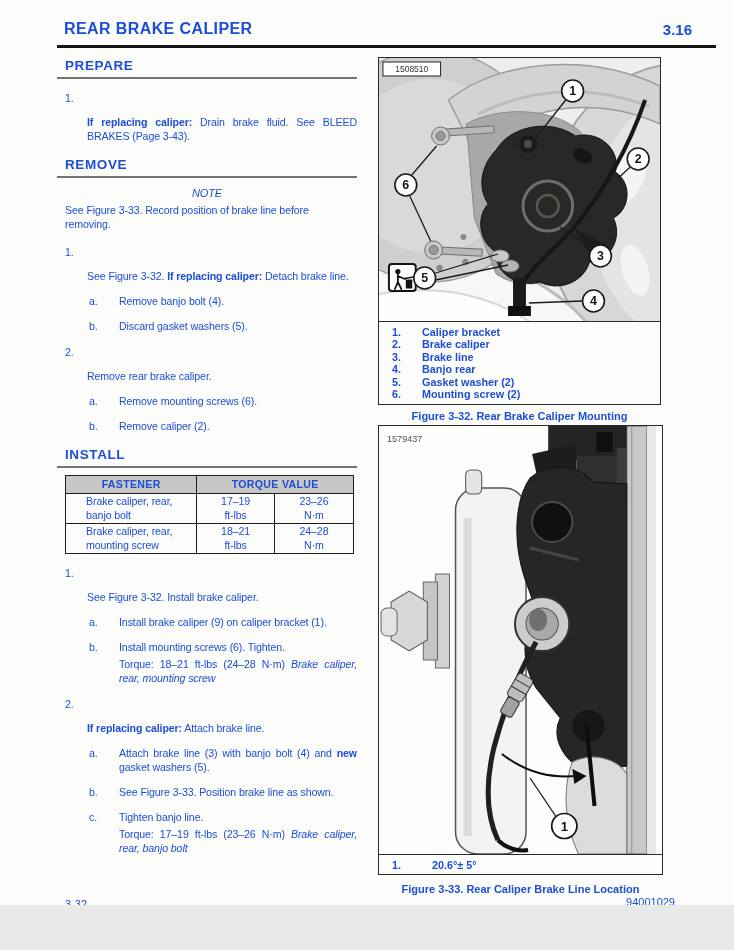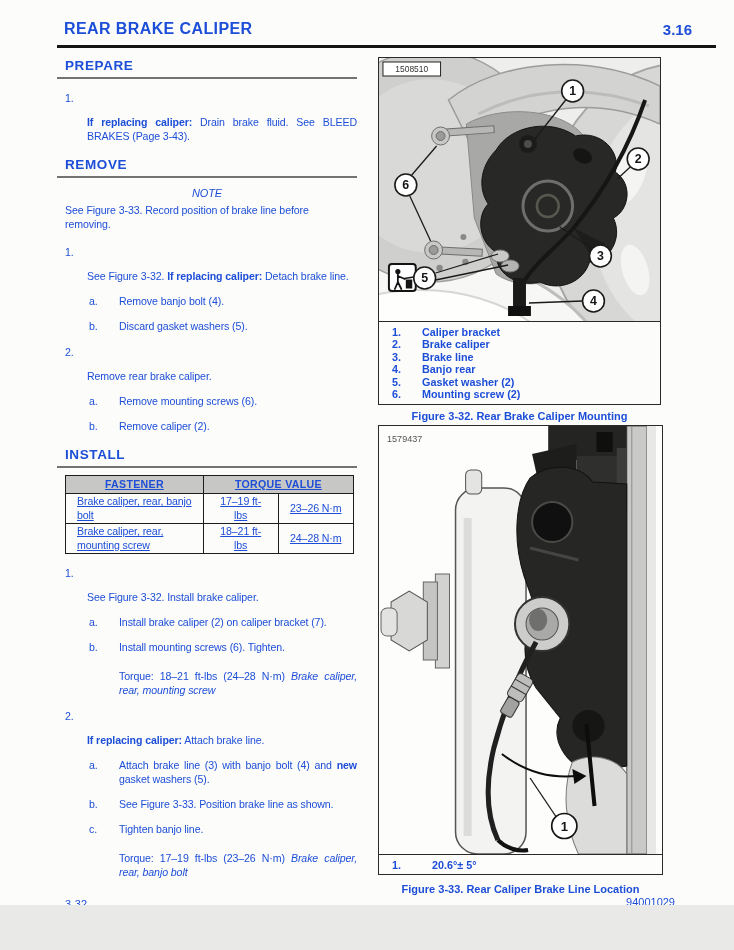--- a/index.html
+++ b/index.html
@@ -18,28 +18,28 @@
   .sec-h{font-size:13.5px;line-height:16px;font-weight:bold;letter-spacing:.6px;
          padding:0 0 3px 8px;border-bottom:2px solid #737373;}
   .mt{margin-top:13px;}
   .step{display:flex;padding-left:8px;margin-top:12px;}
   .step-num{width:22px;flex:none;}
   .step-body{flex:1;}
   .step-text{text-align:justify;margin-top:24px;}
   .substep{display:flex;margin-top:11px;margin-left:2px;}
   .sub-l{width:30px;flex:none;}
   .sub-b{flex:1;text-align:justify;}
-  .torque{margin-top:15px;}
+  .torque{margin-top:3px;}
   .b{font-weight:bold;}
   .i{font-style:italic;}
   .note-label{margin-top:8px;text-align:center;font-style:italic;font-size:11px;}
   .note-text{margin-top:3px;padding-left:8px;}
   
   table.tq{border-collapse:collapse;margin:7px 0 0 8px;width:289px;font-size:10.6px;}
-  table.tq th, table.tq td{border:1.5px solid #1d1d1d;padding:1px 11px;line-height:13.5px;text-decoration:underline;}
+  table.tq th, table.tq td{border:1.5px solid #1d1d1d;padding:1px 20px;line-height:13.5px;}
   table.tq th{background:#c7c7c5;font-weight:bold;text-align:center;height:15px;letter-spacing:.3px;}
   td.fast{text-align:left;width:138px;}
   td.val{text-align:center;width:66px;}
   
   .fig32{position:absolute;left:378px;top:57px;width:283px;}
   .fig-photo{position:relative;height:263px;border:1.5px solid #2a2a2a;background:#efefed;overflow:hidden;}
   .fig-photo svg{display:block;width:100%;height:100%;}
   .fig-legend{border:1.5px solid #2a2a2a;border-top:none;padding:4px 4px 4px 13px;}
   .leg-row{display:flex;font-weight:bold;font-size:10.8px;line-height:12.4px;}
   .leg-num{width:30px;flex:none;}
@@ -130,21 +130,21 @@
       </tr>
     </tbody>
       </table>
 
     <div class="step">
       <div class="step-num">1.</div>
       <div class="step-body">
         <div class="step-text">See Figure 3-32. Install brake caliper.</div>
         <div class="substep">
           <div class="sub-l">a.</div>
-          <div class="sub-b">Install brake caliper (2) on caliper bracket (7).</div>
+          <div class="sub-b">Install brake caliper (9) on caliper bracket (1).</div>
         </div>
         <div class="substep">
           <div class="sub-l">b.</div>
           <div class="sub-b">
             <div>Install mounting screws (6). Tighten.</div>
             <div class="torque"><span>Torque: 18–21 ft-lbs (24–28 N·m) </span><span class="i">Brake caliper, rear, mounting screw</span></div>
           </div>
         </div>
       </div>
     </div>

